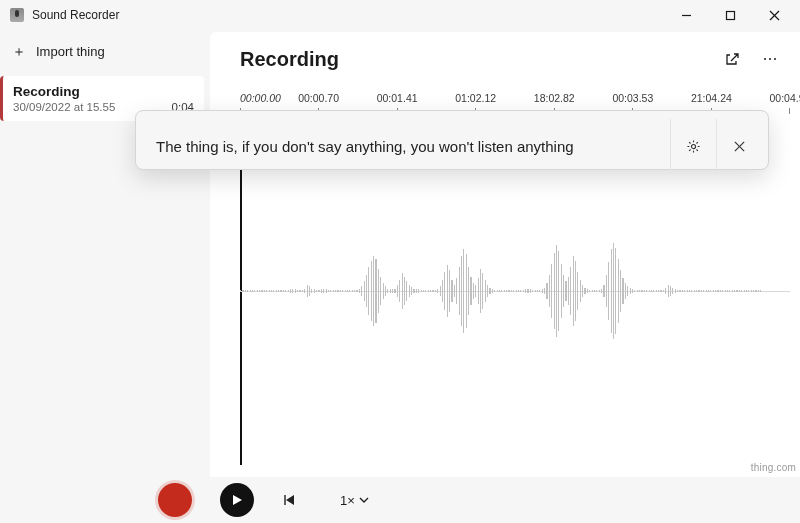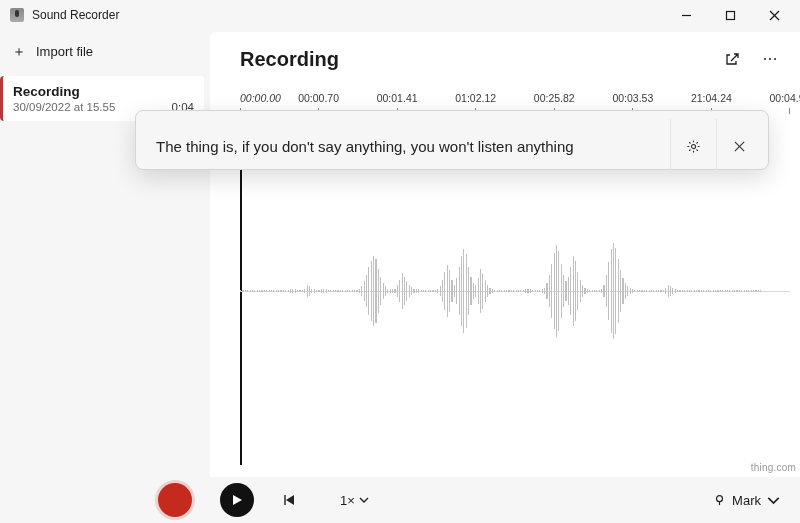--- a/index.html
+++ b/index.html
@@ -224,21 +224,21 @@
         <line x1="10" y1="1" x2="1" y2="10"></line>
       </svg>
   </div>
 </div>
 
 <div class="content">
 
   <div class="sidebar">
     <div class="import-btn">
       <span class="plus">＋</span>
-      <span>Import file</span>
+      <span>Import thing</span>
     </div>
     <div class="rec-item">
       <div class="name">Recording</div>
       <div class="date">30/09/2022 at 15.55</div>
       <div class="dur">0:04</div>
     </div>
     <div class="sidebar-footer"></div>
   </div>
 
   <div class="main">
@@ -267,21 +267,21 @@
         <div class="tick">
           <span>00:00.70</span>
         </div>
         <div class="tick">
           <span>00:01.41</span>
         </div>
         <div class="tick">
           <span>01:02.12</span>
         </div>
         <div class="tick">
-          <span>00:25.82</span>
+          <span>18:02.82</span>
         </div>
         <div class="tick">
           <span>00:03.53</span>
         </div>
         <div class="tick">
           <span>21:04.24</span>
         </div>
         <div class="tick">
           <span>00:04.94</span>
         </div>
@@ -550,25 +550,15 @@
       </svg>
   </div>
 
   <div class="speed-btn">
     <span>1×</span>
     <svg viewBox="0 0 10 10">
         <path d="M1 3l4 4 4-4"></path>
       </svg>
   </div>
 
-  <div class="mark-btn">
-    <svg viewBox="0 0 14 14">
-        <circle cx="7" cy="5" r="3.2"></circle>
-        <path d="M7 8v4"></path>
-      </svg>
-    <span>Mark</span>
-    <svg viewBox="0 0 10 10">
-        <path d="M1 3l4 4 4-4"></path>
-      </svg>
-  </div>
 </div>
 
 <div class="watermark">thing.com</div>
 
 </body></html>

